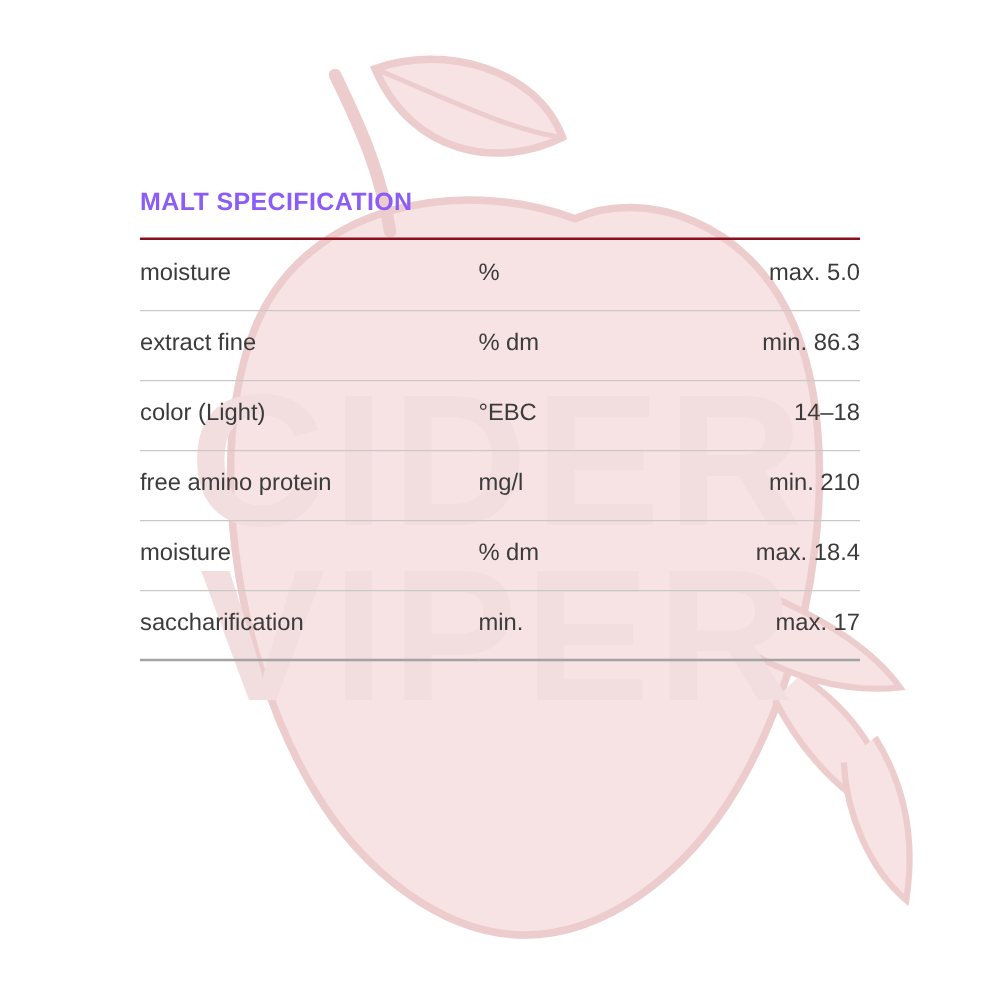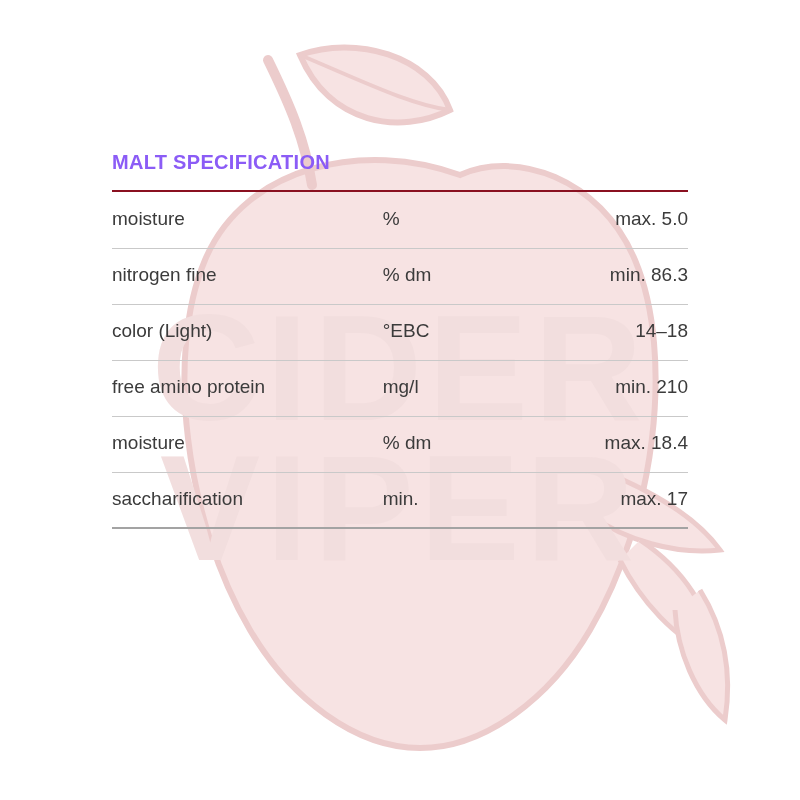--- a/index.html
+++ b/index.html
@@ -119,21 +119,21 @@
     <div class="title-rule"></div>
 
     <table class="spec">
       <tbody>
         <tr>
           <td class="c-name">moisture</td>
           <td class="c-unit">%</td>
           <td class="c-value">max. 5.0</td>
         </tr>
         <tr>
-          <td class="c-name">nitrogen fine</td>
+          <td class="c-name">extract fine</td>
           <td class="c-unit">% dm</td>
           <td class="c-value">min. 86.3</td>
         </tr>
         <tr>
           <td class="c-name">color (Light)</td>
           <td class="c-unit">°EBC</td>
           <td class="c-value">14–18</td>
         </tr>
         <tr>
           <td class="c-name">free amino protein</td>

